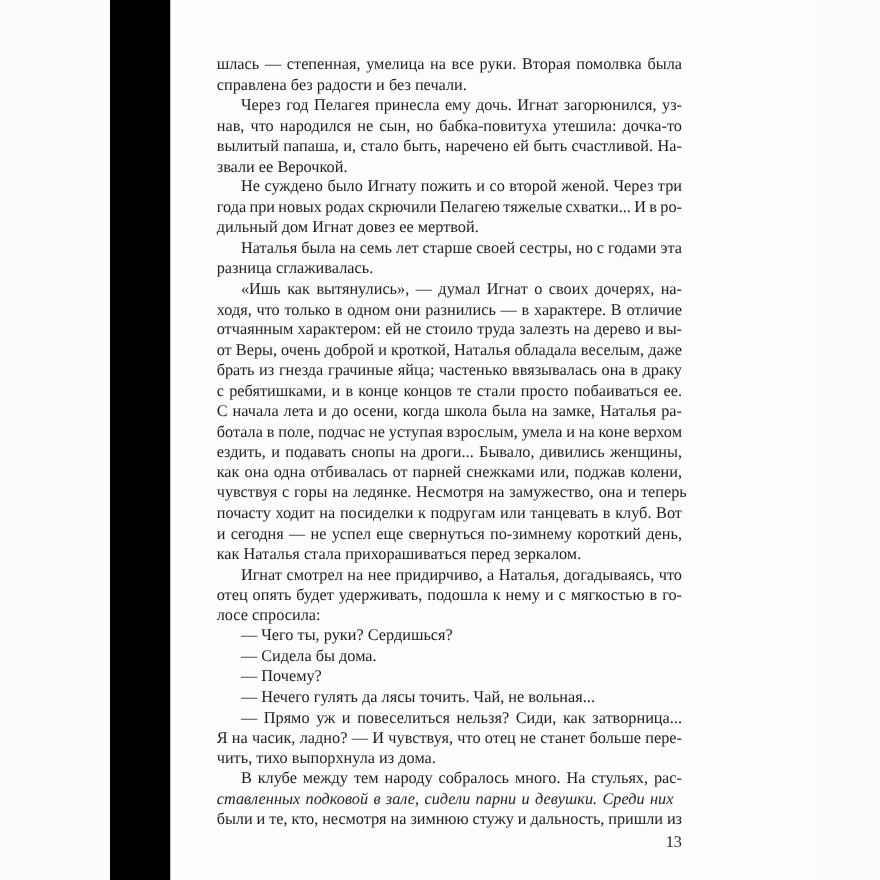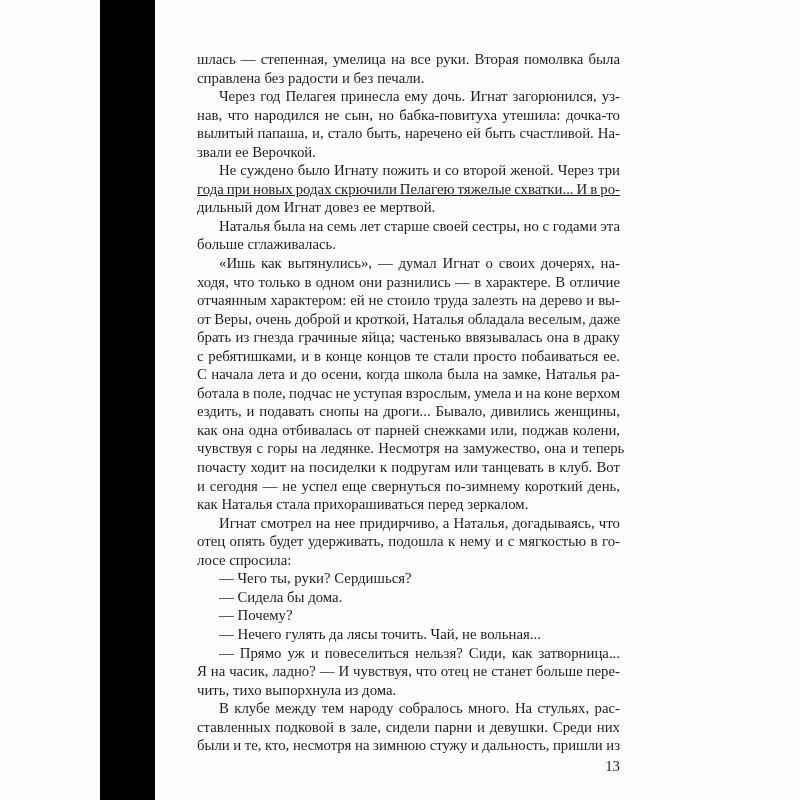--- a/index.html
+++ b/index.html
@@ -31,24 +31,24 @@
   <div class="band band-right"></div>
   <div class="sheet">
     <div class="textblock">
         <div class="line"><span style="word-spacing: 1.44097px;">шлась — степенная, умелица на все руки. Вторая помолвка была</span></div>
         <div class="line"><span>справлена без радости и без печали.</span></div>
         <div class="line indent"><span style="word-spacing: 1.30469px;">Через год Пелагея принесла ему дочь. Игнат загорюнился, уз-</span></div>
         <div class="line"><span style="word-spacing: 1.80664px;">нав, что народился не сын, но бабка-повитуха утешила: дочка-то</span></div>
         <div class="line"><span style="word-spacing: 0.34375px;">вылитый папаша, и, стало быть, наречено ей быть счастливой. На-</span></div>
         <div class="line"><span>звали ее Верочкой.</span></div>
         <div class="line indent"><span style="word-spacing: 0.389062px;">Не суждено было Игнату пожить и со второй женой. Через три</span></div>
-        <div class="line"><span style="word-spacing: -0.690625px; text-decoration: underline;">года при новых родах скрючили Пелагею тяжелые схватки... И в ро-</span></div>
+        <div class="line"><span style="word-spacing: -0.690625px;">года при новых родах скрючили Пелагею тяжелые схватки... И в ро-</span></div>
         <div class="line"><span>дильный дом Игнат довез ее мертвой.</span></div>
         <div class="line indent"><span style="word-spacing: -0.0639205px;">Наталья была на семь лет старше своей сестры, но с годами эта</span></div>
-        <div class="line"><span>больше сглаживалась.</span></div>
+        <div class="line"><span>разница сглаживалась.</span></div>
         <div class="line indent"><span style="word-spacing: 2.14757px;">«Ишь как вытянулись», — думал Игнат о своих дочерях, на-</span></div>
         <div class="line"><span style="word-spacing: 0.627841px;">ходя, что только в одном они разнились — в характере. В отличие</span></div>
         <div class="line"><span style="word-spacing: 0.195312px;">отчаянным характером: ей не стоило труда залезть на дерево и вы-</span></div>
         <div class="line"><span style="word-spacing: -0.00173611px;">от Веры, очень доброй и кроткой, Наталья обладала веселым, даже</span></div>
         <div class="line"><span style="word-spacing: 0.517361px;">брать из гнезда грачиные яйца; частенько ввязывалась она в драку</span></div>
         <div class="line"><span style="word-spacing: 1.07031px;">с ребятишками, и в конце концов те стали просто побаиваться ее.</span></div>
         <div class="line"><span style="word-spacing: 0.753906px; text-align: center;">С начала лета и до осени, когда школа была на замке, Наталья ра-</span></div>
         <div class="line"><span style="word-spacing: -0.258523px;">ботала в поле, подчас не уступая взрослым, умела и на коне верхом</span></div>
         <div class="line"><span style="word-spacing: 1.15039px;">ездить, и подавать снопы на дроги... Бывало, дивились женщины,</span></div>
         <div class="line"><span style="word-spacing: 0.881944px;">как она одна отбивалась от парней снежками или, поджав колени,</span></div>
@@ -60,18 +60,18 @@
         <div class="line"><span style="word-spacing: 0.767045px;">отец опять будет удерживать, подошла к нему и с мягкостью в го-</span></div>
         <div class="line"><span>лосе спросила:</span></div>
         <div class="line indent"><span>— Чего ты, руки? Сердишься?</span></div>
         <div class="line indent"><span>— Сидела бы дома.</span></div>
         <div class="line indent"><span>— Почему?</span></div>
         <div class="line indent"><span>— Нечего гулять да лясы точить. Чай, не вольная...</span></div>
         <div class="line indent"><span style="word-spacing: 2.26953px;">— Прямо уж и повеселиться нельзя? Сиди, как затворница...</span></div>
         <div class="line"><span style="word-spacing: 0.210938px;">Я на часик, ладно? — И чувствуя, что отец не станет больше пере-</span></div>
         <div class="line"><span>чить, тихо выпорхнула из дома.</span></div>
         <div class="line indent"><span style="word-spacing: 1.6684px;">В клубе между тем народу собралось много. На стульях, рас-</span></div>
-        <div class="line"><span style="word-spacing: 1.14757px;">ставленных подковой в зале, сидели парни и девушки. Среди них</span></div>
+        <div class="line"><span style="word-spacing: 1.14757px; font-style: italic;">ставленных подковой в зале, сидели парни и девушки. Среди них</span></div>
         <div class="line"><span style="letter-spacing: -0.0438988px;">были и те, кто, несмотря на зимнюю стужу и дальность, пришли из</span></div>
       </div>
     <div class="pagenum">13</div>
   </div>
 </div>
 
 </body></html>

